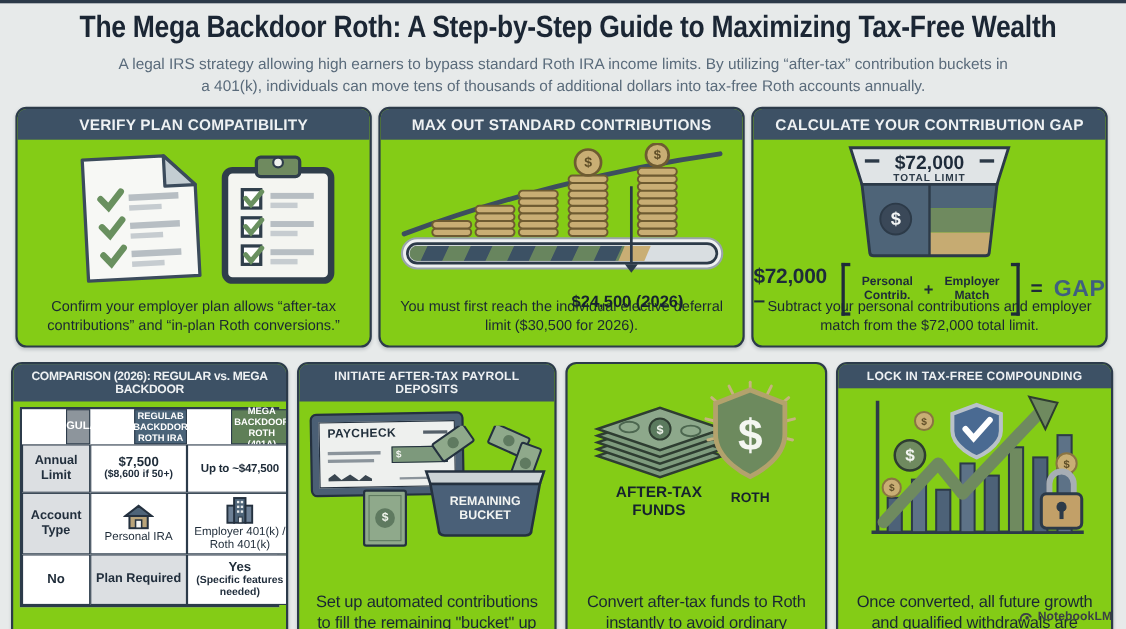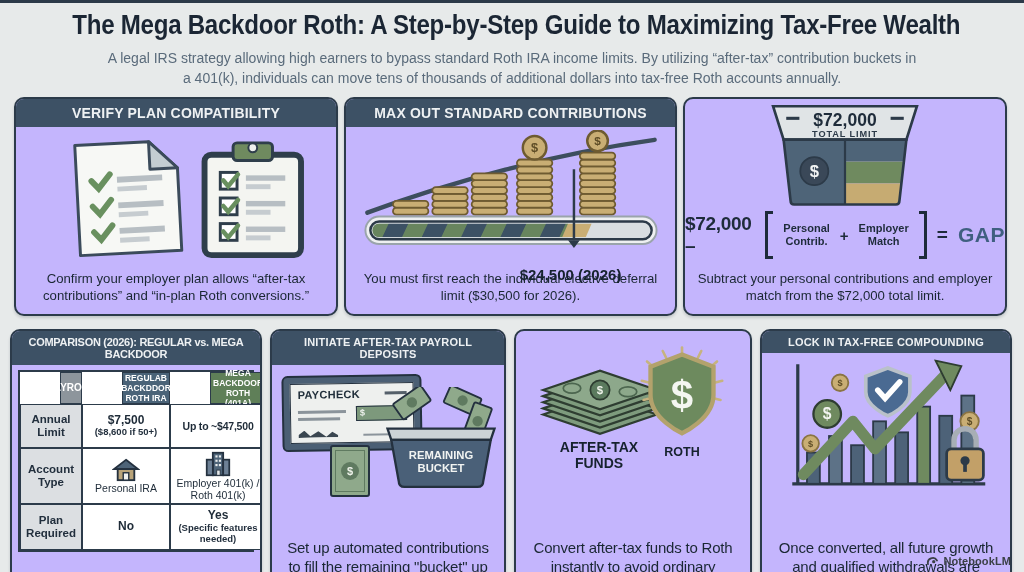--- a/index.html
+++ b/index.html
@@ -14,21 +14,21 @@
   }
   .page-title span{display:inline-block;transform:scaleX(.86);transform-origin:center;letter-spacing:-.3px;}
   .page-subtitle{
     position:absolute;top:49px;left:102px;width:820px;text-align:center;
     font-size:14px;line-height:1.4;color:#5a6b7b;
   }
   .row{position:absolute;display:grid;}
   .row1{top:97px;left:14px;grid-template-columns:324px 333px 324px;gap:6px;height:219px;}
   .row2{top:329px;left:10px;grid-template-columns:252px 236px 238px 252px;gap:8px;height:276px;}
   .card{
-    background:#c4b5fd;border:2.5px solid #2c3b4a;border-radius:10px;overflow:hidden;
+    background:#84cc16;border:2.5px solid #2c3b4a;border-radius:10px;overflow:hidden;
     display:flex;flex-direction:column;box-shadow:0 2px 3px rgba(30,40,50,.18);
   }
   .card-header{
     background:#3d5165;color:#eef1f3;font-weight:bold;text-align:center;
     padding:6px 4px;letter-spacing:.2px;
   }
   .row1 .card-header{font-size:14px;}
   .row2 .card-header{font-size:11px;padding:5px 2px;}
   .cmp-title{font-size:10px;letter-spacing:-.3px;}
   .card-body{flex:1;position:relative;}
@@ -218,20 +218,21 @@
           <line x1="224" y1="40" x2="224" y2="112" stroke="#2c3a48" stroke-width="2.5"></line>
           <polygon points="218,112 230,112 224,120" fill="#2c3a48"></polygon>
         </g>
       </svg>
       <div class="marker-label">$24,500 (2026)</div>
       <div class="caption">You must first reach the individual elective deferral limit ($30,500 for 2026).</div>
     </div>
   </div>
 
   <div class="card">
+    <div class="card-header">CALCULATE YOUR CONTRIBUTION GAP</div>
     <div class="card-body">
       <svg class="center-svg" style="top:2px" width="176" height="107" viewBox="0 0 200 122">
         <defs>
           <clipPath id="bucketclip">
               <path d="M30,44 L170,44 L162,114 Q162,118 158,118 L42,118 Q38,118 38,114 Z"></path>
             </clipPath>
         </defs>
         <path d="M18,6 L182,6 L170,44 L30,44 Z" fill="#e0e4e6" stroke="#2c3a48" stroke-width="3"></path>
         <rect x="33" y="18" width="15" height="3.5" fill="#2c3a48"></rect>
         <rect x="152" y="18" width="15" height="3.5" fill="#2c3a48"></rect>
@@ -268,21 +269,21 @@
     </div>
   </div>
 </div>
 
 <div class="row row2">
 
   <div class="card">
     <div class="card-header cmp-title">COMPARISON (2026): REGULAR vs. MEGA BACKDOOR</div>
     <div class="card-body">
       <div class="cmp-table">
-        <div class="cmp-cell cmp-h feat">PAYROLL</div>
+        <div class="cmp-cell cmp-h feat">REGULAR</div>
         <div class="cmp-cell cmp-h reg">REGULAB BACKDDOR ROTH IRA</div>
         <div class="cmp-cell cmp-h mega">MEGA BACKDOOR ROTH (401A)</div>
 
         <div class="cmp-cell cmp-feat">Annual Limit</div>
         <div class="cmp-cell">
           <div class="cmp-main">$7,500</div>
           <div class="cmp-sub">($8,600 if 50+)</div>
         </div>
         <div class="cmp-cell">
           <div class="cmp-main sm">Up to ~$47,500</div>
@@ -306,24 +307,24 @@
               <rect x="16" y="5" width="2.5" height="2.5" fill="#e8ebec"></rect>
             <rect x="12" y="10" width="2.5" height="2.5" fill="#e8ebec"></rect>
               <rect x="16" y="10" width="2.5" height="2.5" fill="#e8ebec"></rect>
             <rect x="12" y="15" width="2.5" height="2.5" fill="#e8ebec"></rect>
               <rect x="16" y="15" width="2.5" height="2.5" fill="#e8ebec"></rect>
             <rect x="13.5" y="22" width="4" height="6" fill="#e8ebec" stroke="#24313f" stroke-width="1"></rect>
           </svg>
           <div class="cmp-lbl">Employer 401(k) / Roth 401(k)</div>
         </div>
 
+        <div class="cmp-cell">
+          <div class="cmp-main">No</div>
+        </div>
         <div class="cmp-cell cmp-feat">Plan Required</div>
-        <div class="cmp-cell">
-          <div class="cmp-main">No</div>
-        </div>
         <div class="cmp-cell">
           <div class="cmp-main">Yes</div>
           <div class="cmp-sub">(Specific features needed)</div>
         </div>
       </div>
     </div>
   </div>
 
   <div class="card">
     <div class="card-header">INITIATE AFTER-TAX PAYROLL DEPOSITS</div>

